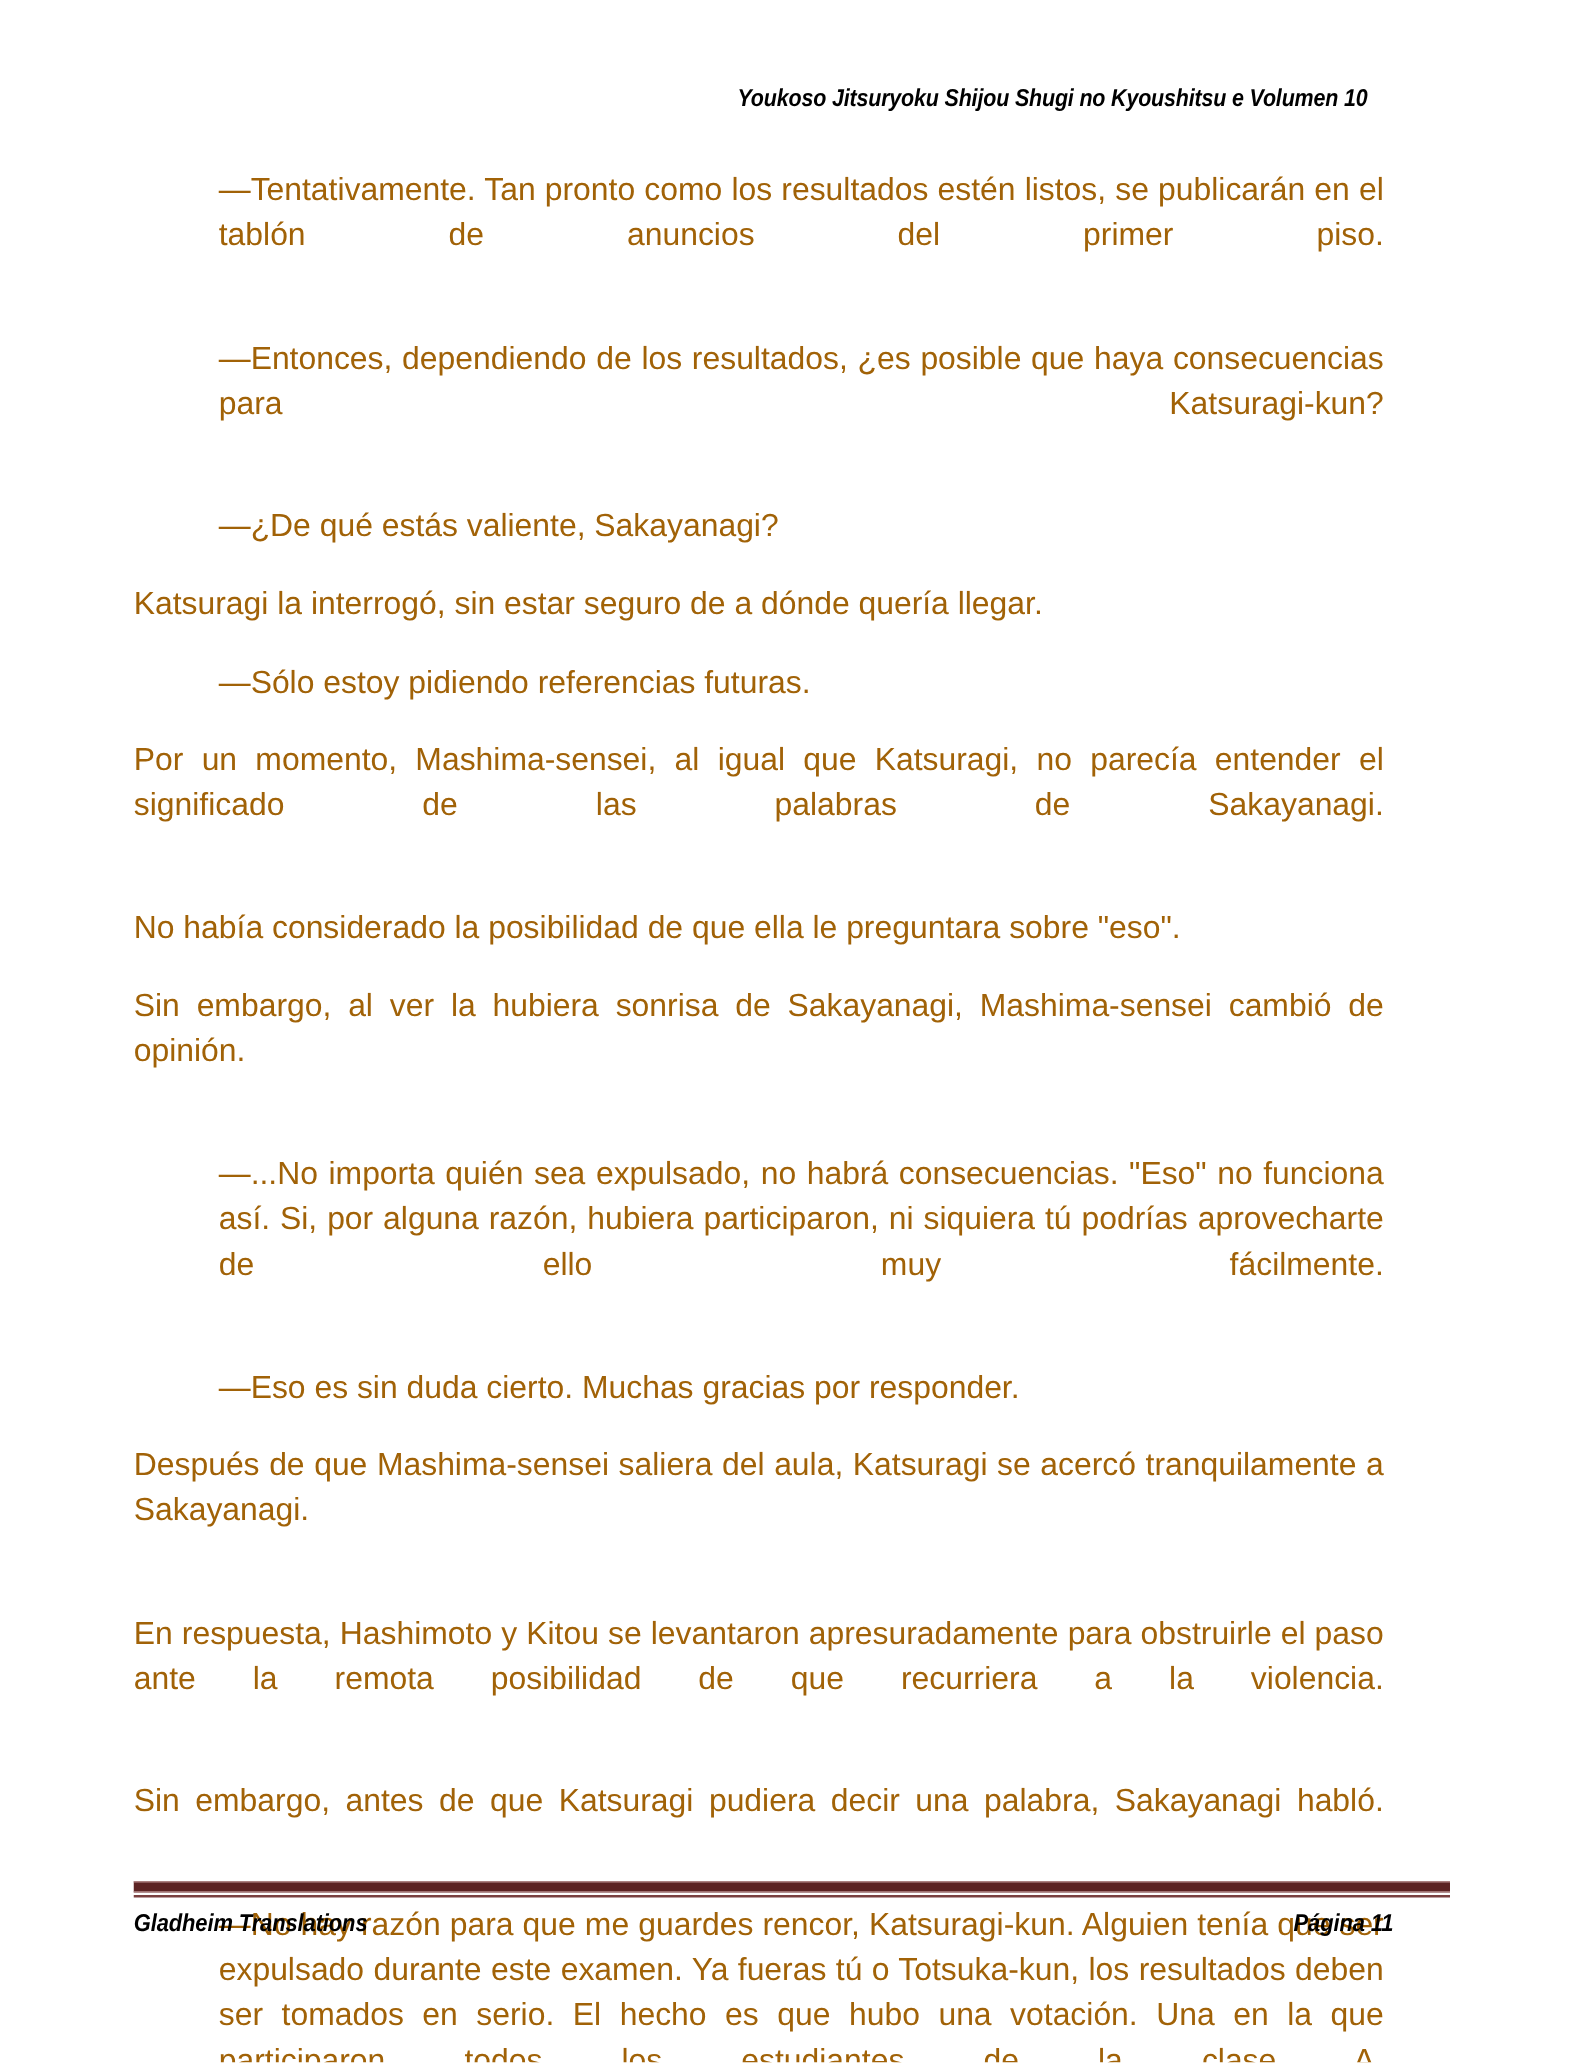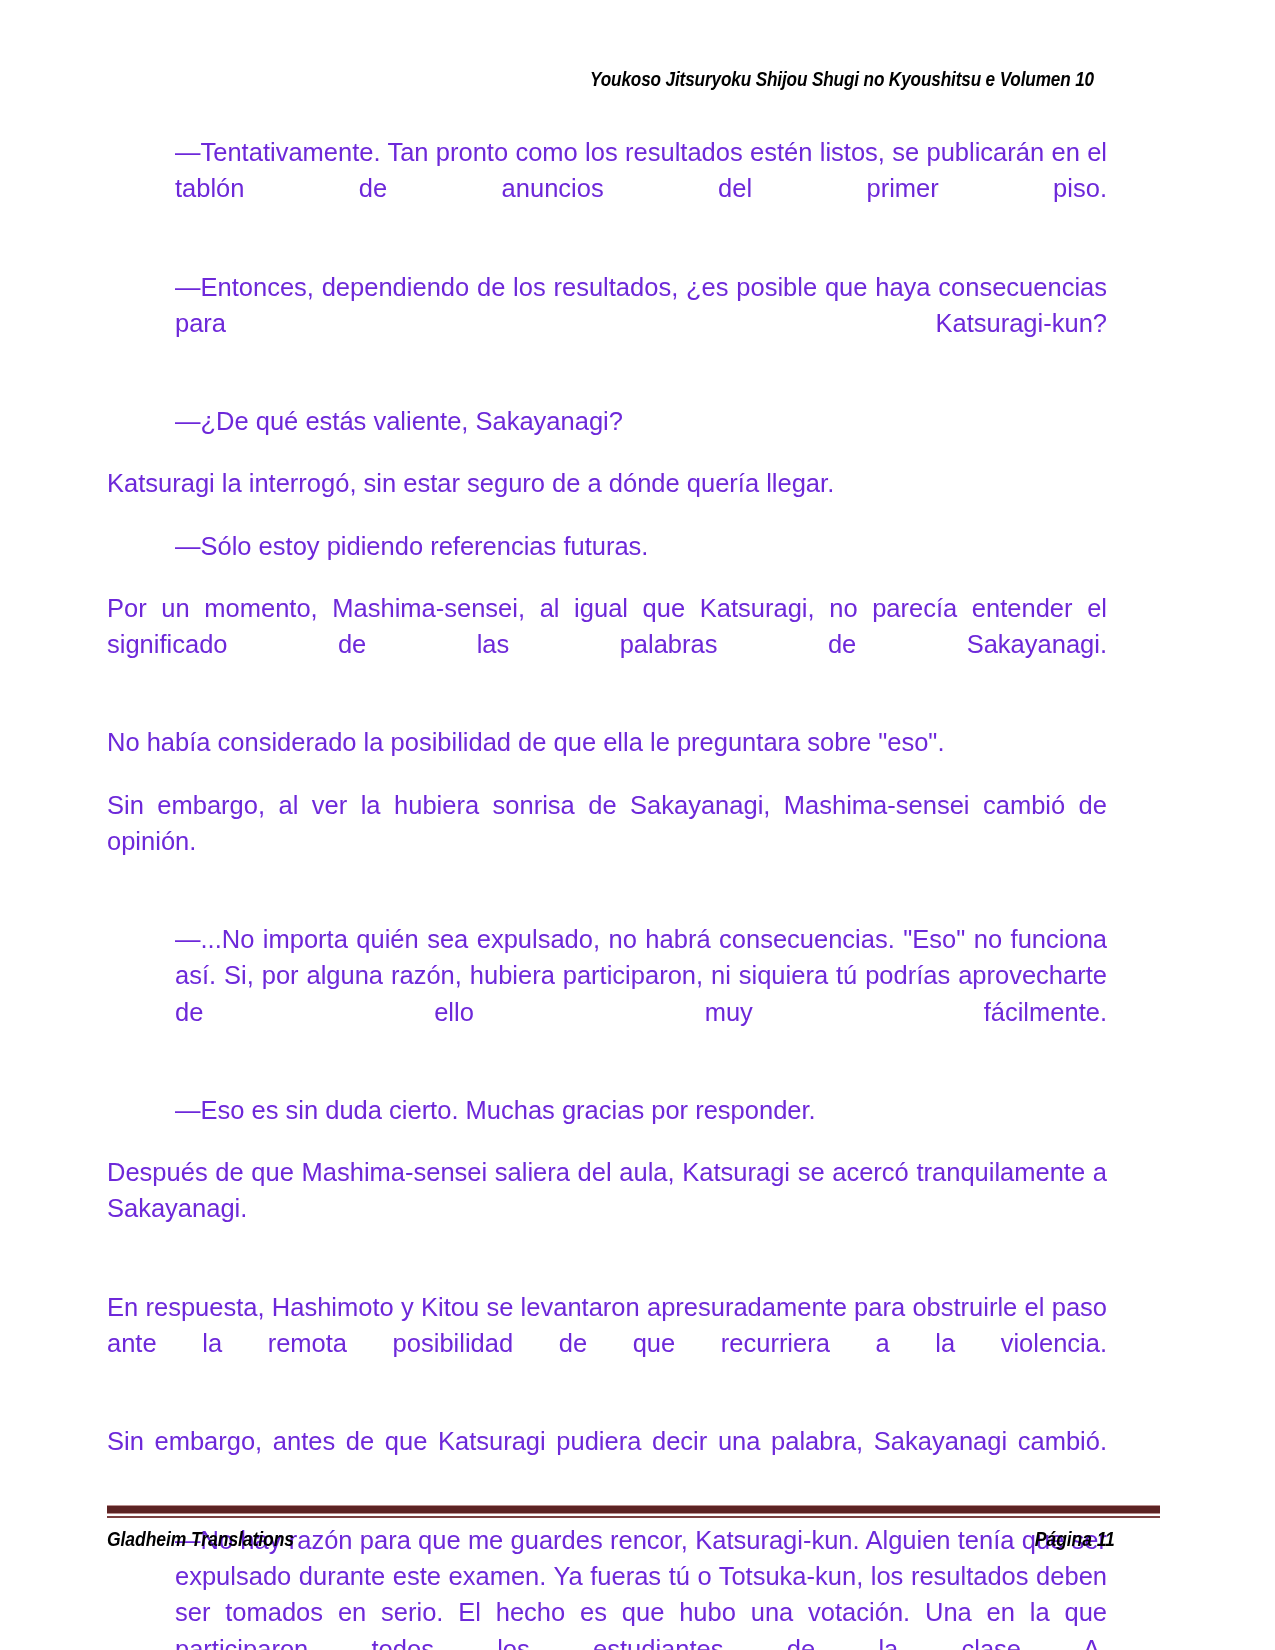--- a/index.html
+++ b/index.html
@@ -51,21 +51,21 @@
     left: 107px;
     width: 1000px;
   }
 
   .para {
     margin: 0 0 26px 0;
     font-size: 25.5px;
     line-height: 1.42;
     text-align: justify;
     text-justify: inter-word;
-    color: #6d28d9;
+    color: #a16207;
     hyphens: none;
     -webkit-hyphens: none;
   }
 
   .para.narrative {
     margin-left: 0;
     width: 1000px;
   }
 
   .para.dialogue {
@@ -164,21 +164,21 @@
       <p class="para dialogue single-line">—¿De qué estás valiente, Sakayanagi?</p>
       <p class="para narrative single-line">Katsuragi la interrogó, sin estar seguro de a dónde quería llegar.</p>
       <p class="para dialogue single-line">—Sólo estoy pidiendo referencias futuras.</p>
       <p class="para narrative">Por un momento, Mashima-sensei, al igual que Katsuragi, no parecía entender el significado de las palabras de Sakayanagi.</p>
       <p class="para narrative single-line">No había considerado la posibilidad de que ella le preguntara sobre "eso".</p>
       <p class="para narrative">Sin embargo, al ver la hubiera sonrisa de Sakayanagi, Mashima-sensei cambió de opinión.</p>
       <p class="para dialogue">—...No importa quién sea expulsado, no habrá consecuencias. "Eso" no funciona así. Si, por alguna razón, hubiera participaron, ni siquiera tú podrías aprovecharte de ello muy fácilmente.</p>
       <p class="para dialogue single-line">—Eso es sin duda cierto. Muchas gracias por responder.</p>
       <p class="para narrative">Después de que Mashima-sensei saliera del aula, Katsuragi se acercó tranquilamente a Sakayanagi.</p>
       <p class="para narrative">En respuesta, Hashimoto y Kitou se levantaron apresuradamente para obstruirle el paso ante la remota posibilidad de que recurriera a la violencia.</p>
-      <p class="para narrative">Sin embargo, antes de que Katsuragi pudiera decir una palabra, Sakayanagi cambió.</p>
+      <p class="para narrative">Sin embargo, antes de que Katsuragi pudiera decir una palabra, Sakayanagi habló.</p>
       <p class="para dialogue">—No hay razón para que me guardes rencor, Katsuragi-kun. Alguien tenía que ser expulsado durante este examen. Ya fueras tú o Totsuka-kun, los resultados deben ser tomados en serio. El hecho es que hubo una votación. Una en la que participaron todos los estudiantes de la clase A.</p>
     </div>
 
   <div class="page-footer">
     <div class="footer-rule">
       <div class="bar-thick"></div>
       <div class="bar-thin"></div>
     </div>
     <div class="footer-row">
       <span class="footer-text footer-left">Gladheim Translations</span>

